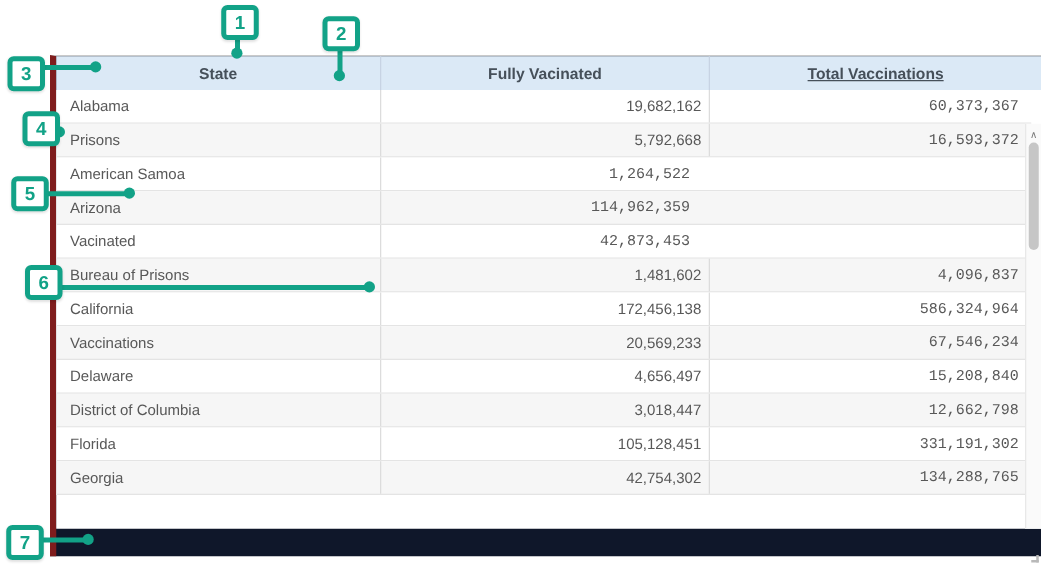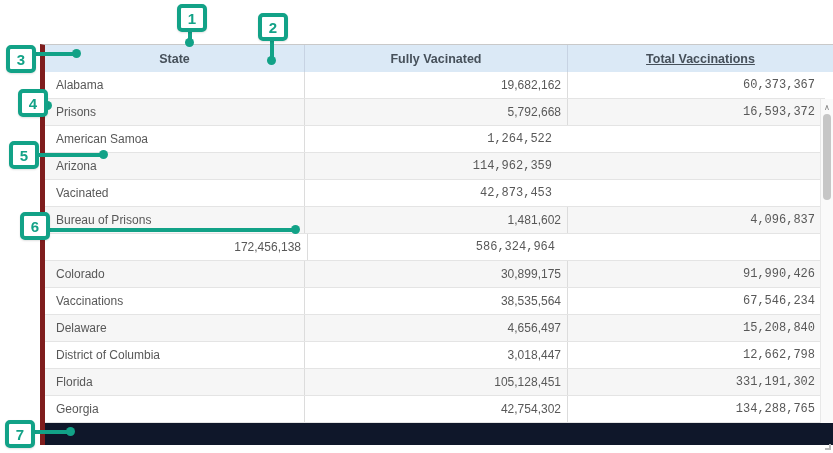--- a/index.html
+++ b/index.html
@@ -113,31 +113,27 @@
           <div class="row">
             <div class="cell c-state">Vacinated</div>
             <div class="cell c-total">42,873,453</div>
           </div>
           <div class="row">
             <div class="cell c-state">Bureau of Prisons</div>
             <div class="cell c-fully">1,481,602</div>
             <div class="cell c-total">4,096,837</div>
           </div>
           <div class="row">
+            <div class="cell c-state">California</div>
             <div class="cell c-fully">172,456,138</div>
             <div class="cell c-total">586,324,964</div>
           </div>
           <div class="row">
-            <div class="cell c-state">Colorado</div>
-            <div class="cell c-fully">30,899,175</div>
-            <div class="cell c-total">91,990,426</div>
-          </div>
-          <div class="row">
             <div class="cell c-state">Vaccinations</div>
-            <div class="cell c-fully">38,535,564</div>
+            <div class="cell c-fully">20,569,233</div>
             <div class="cell c-total">67,546,234</div>
           </div>
           <div class="row">
             <div class="cell c-state">Delaware</div>
             <div class="cell c-fully">4,656,497</div>
             <div class="cell c-total">15,208,840</div>
           </div>
           <div class="row">
             <div class="cell c-state">District of Columbia</div>
             <div class="cell c-fully">3,018,447</div>

